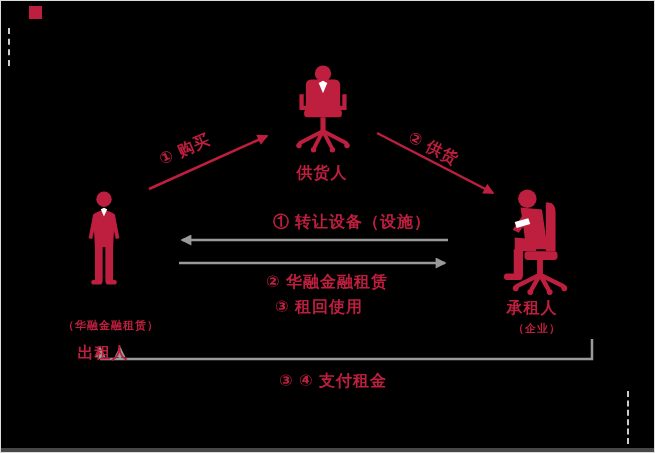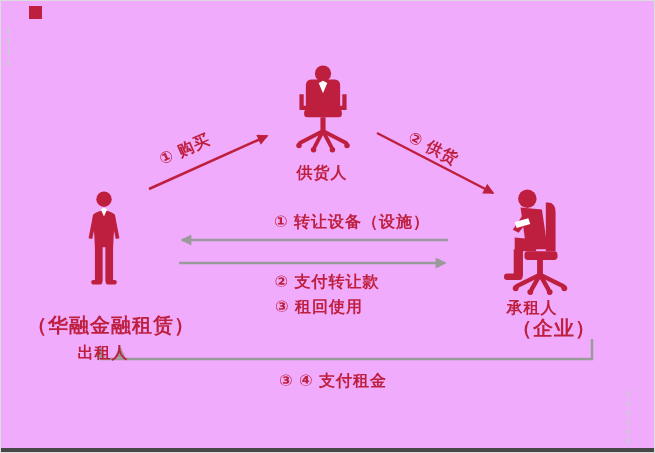--- a/index.html
+++ b/index.html
@@ -1,27 +1,27 @@
 <!DOCTYPE html>
 <html style="--accent: #bf1f3f; --arrow-gray: #9a9a9a; --bottom-bar: #474747; --dashed: #c9ccd1;"><head>
 <meta charset="utf-8">
 <style>
   * { margin:0; padding:0; box-sizing:border-box; }
   html,body { background:#ffffff; }
   body { font-family:"Liberation Sans","DejaVu Sans",sans-serif; }
   .canvas {
     position:relative; width:655px; height:453px;
-    background:#f0abfc; border:1px solid #dcdcdc; overflow:hidden;
+    background:#000000; border:1px solid #dcdcdc; overflow:hidden;
   }
   .lbl {
     position:absolute; transform:translate(-50%,-50%);
     color:var(--accent,#bf1f3f); font-weight:700; font-size:16px;
     white-space:nowrap; letter-spacing:1px;
   }
-  .lbl.sub { font-size:20px; }
+  .lbl.sub { font-size:11px; }
   .lbl.rot-left  { transform:translate(-50%,-50%) rotate(-24deg); }
   .lbl.rot-right { transform:translate(-50%,-50%) rotate(27deg); }
   .figure { position:absolute; }
   .figure svg { display:block; width:100%; height:100%; }
   .fig-fill   { fill:var(--accent,#bf1f3f); }
   .fig-white  { fill:#ffffff; }
   .fig-stroke { stroke:var(--accent,#bf1f3f); fill:none; }
   .arrows-layer { position:absolute; left:0; top:0; }
   .arrow-red  { stroke:var(--accent,#bf1f3f); fill:none; }
   .arrow-gray { stroke:var(--arrow-gray,#9a9a9a); fill:none; }
@@ -119,22 +119,22 @@
       <circle class="fig-fill" cx="32" cy="108" r="3"></circle>
       <circle class="fig-fill" cx="52" cy="108" r="3"></circle>
       <circle class="fig-fill" cx="67" cy="104" r="3"></circle>
     </svg>
   </div>
 
   <div class="lbl" style="left:321px; top:172px;">供货人</div>
   <div class="lbl" style="left:102px; top:304px;margin-top:48px;">出租人</div>
   <div class="lbl sub" style="left:110px; top:324px;">（华融金融租赁）</div>
   <div class="lbl" style="left:531px; top:307px;">承租人</div>
-  <div class="lbl sub" style="left:553px; top:327px;">（企业）</div>
+  <div class="lbl sub" style="left:536px; top:327px;">（企业）</div>
 
   <div class="lbl rot-left" style="left:184px; top:149px;">① 购买</div>
   <div class="lbl rot-right" style="left:432px; top:148px;">② 供货</div>
-  <div class="lbl" style="left:351px; top:221px;">① 转让设备（设施）</div>
-  <div class="lbl" style="left:326px; top:281px;">② 支付转让款</div>
+  <div class="lbl" style="left:351px; top:221px;font-family:Liberation Serif, serif;">① 转让设备（设施）</div>
+  <div class="lbl" style="left:326px; top:281px;">② 华融金融租赁</div>
   <div class="lbl" style="left:332px; top:380px;">③ ④ 支付租金</div>
   <div class="lbl" style="left:318px; top:306px;">③ 租回使用</div>
 
 </div>
 
 </body></html>

